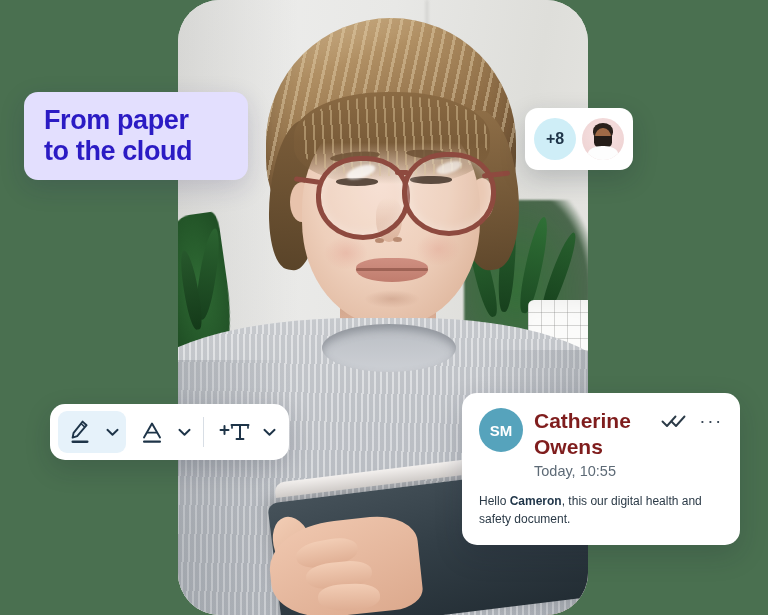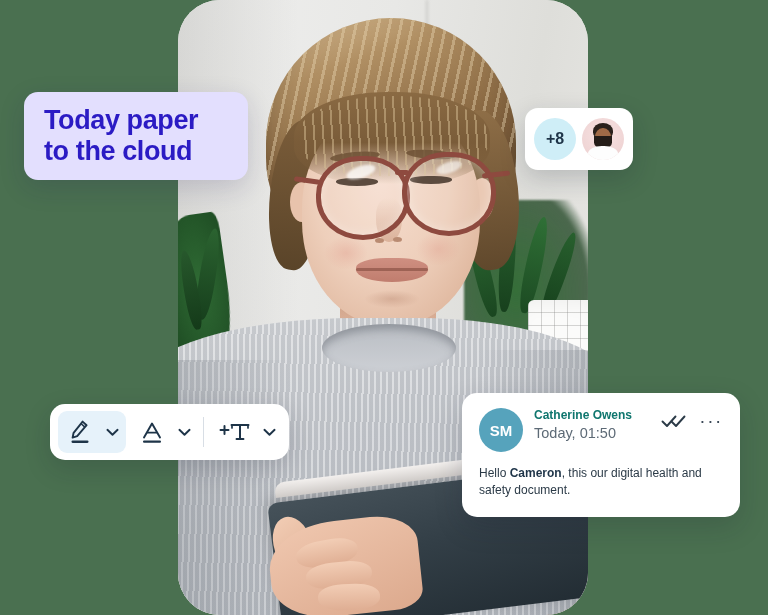--- a/index.html
+++ b/index.html
@@ -372,21 +372,21 @@
   }
   #msg-head { display:flex; align-items:flex-start; }
   #msg-avatar {
     width: 44px; height: 44px; border-radius:50%;
     background:#56A3BC;
     color:#fff; font-size:15px; font-weight:bold;
     display:flex; align-items:center; justify-content:center;
     flex: 0 0 44px;
   }
   #msg-meta { margin-left: 11px; flex: 1 1 auto; min-width:0; }
-  #msg-name { color:#0f766e; font-size:12px; font-weight:bold; line-height:1.25; }
+  #msg-name { color:#7f1d1d; font-size:21px; font-weight:bold; line-height:1.25; }
   #msg-time { color:#5d6a76; font-size:14.5px; line-height:1.3; margin-top:1px; }
   #msg-actions { display:flex; align-items:center; gap:8px; padding-top:3px; }
   #msg-ellipsis { color:#3c4a58; font-size:19px; letter-spacing:1.6px; line-height:1; cursor:pointer; }
   #msg-body {
     margin-top: 13px;
     color:#2b3a47;
     font-size:12px;
     line-height:1.45;
   }
   #msg-body b { font-weight: bold; color:#1E3448; }
@@ -460,21 +460,21 @@
     <div class="ph" id="tablet"></div>
     <div class="ph" id="tablet-edge"></div>
     <div class="ph" id="thumb"></div>
     <div class="ph" id="hand"></div>
     <div class="ph finger" id="fg1"></div>
     <div class="ph finger" id="fg2"></div>
     <div class="ph finger" id="fg3"></div>
   </div>
 
   <div id="banner">
-    <div id="banner-text">Today paper
+    <div id="banner-text">From paper
 to the cloud</div>
   </div>
 
   <div id="share-card">
     <div id="plus-badge">
       <span>+8</span>
     </div>
     <div id="avatar-photo">
       <span id="av-hair"></span>
       <span id="av-face"></span>
@@ -538,21 +538,21 @@
 
   </div>
 
   <div id="message-card">
     <div id="msg-head">
       <div id="msg-avatar">
         <span>SM</span>
       </div>
       <div id="msg-meta">
         <div id="msg-name">Catherine Owens</div>
-        <div id="msg-time">Today, 01:50</div>
+        <div id="msg-time">Today, 10:55</div>
       </div>
       <div id="msg-actions">
         <svg width="30" height="16" viewBox="0 0 30 16">
           <path d="M1.5 8.5 L6 13 L14.5 3.5" fill="none" stroke="#2b3a47" stroke-width="1.9" stroke-linecap="round" stroke-linejoin="round"></path>
           <path d="M10.5 8.5 L15 13 L23.5 3.5" fill="none" stroke="#2b3a47" stroke-width="1.9" stroke-linecap="round" stroke-linejoin="round"></path>
         </svg>
         <span id="msg-ellipsis">···</span>
       </div>
     </div>
     <div id="msg-body">

